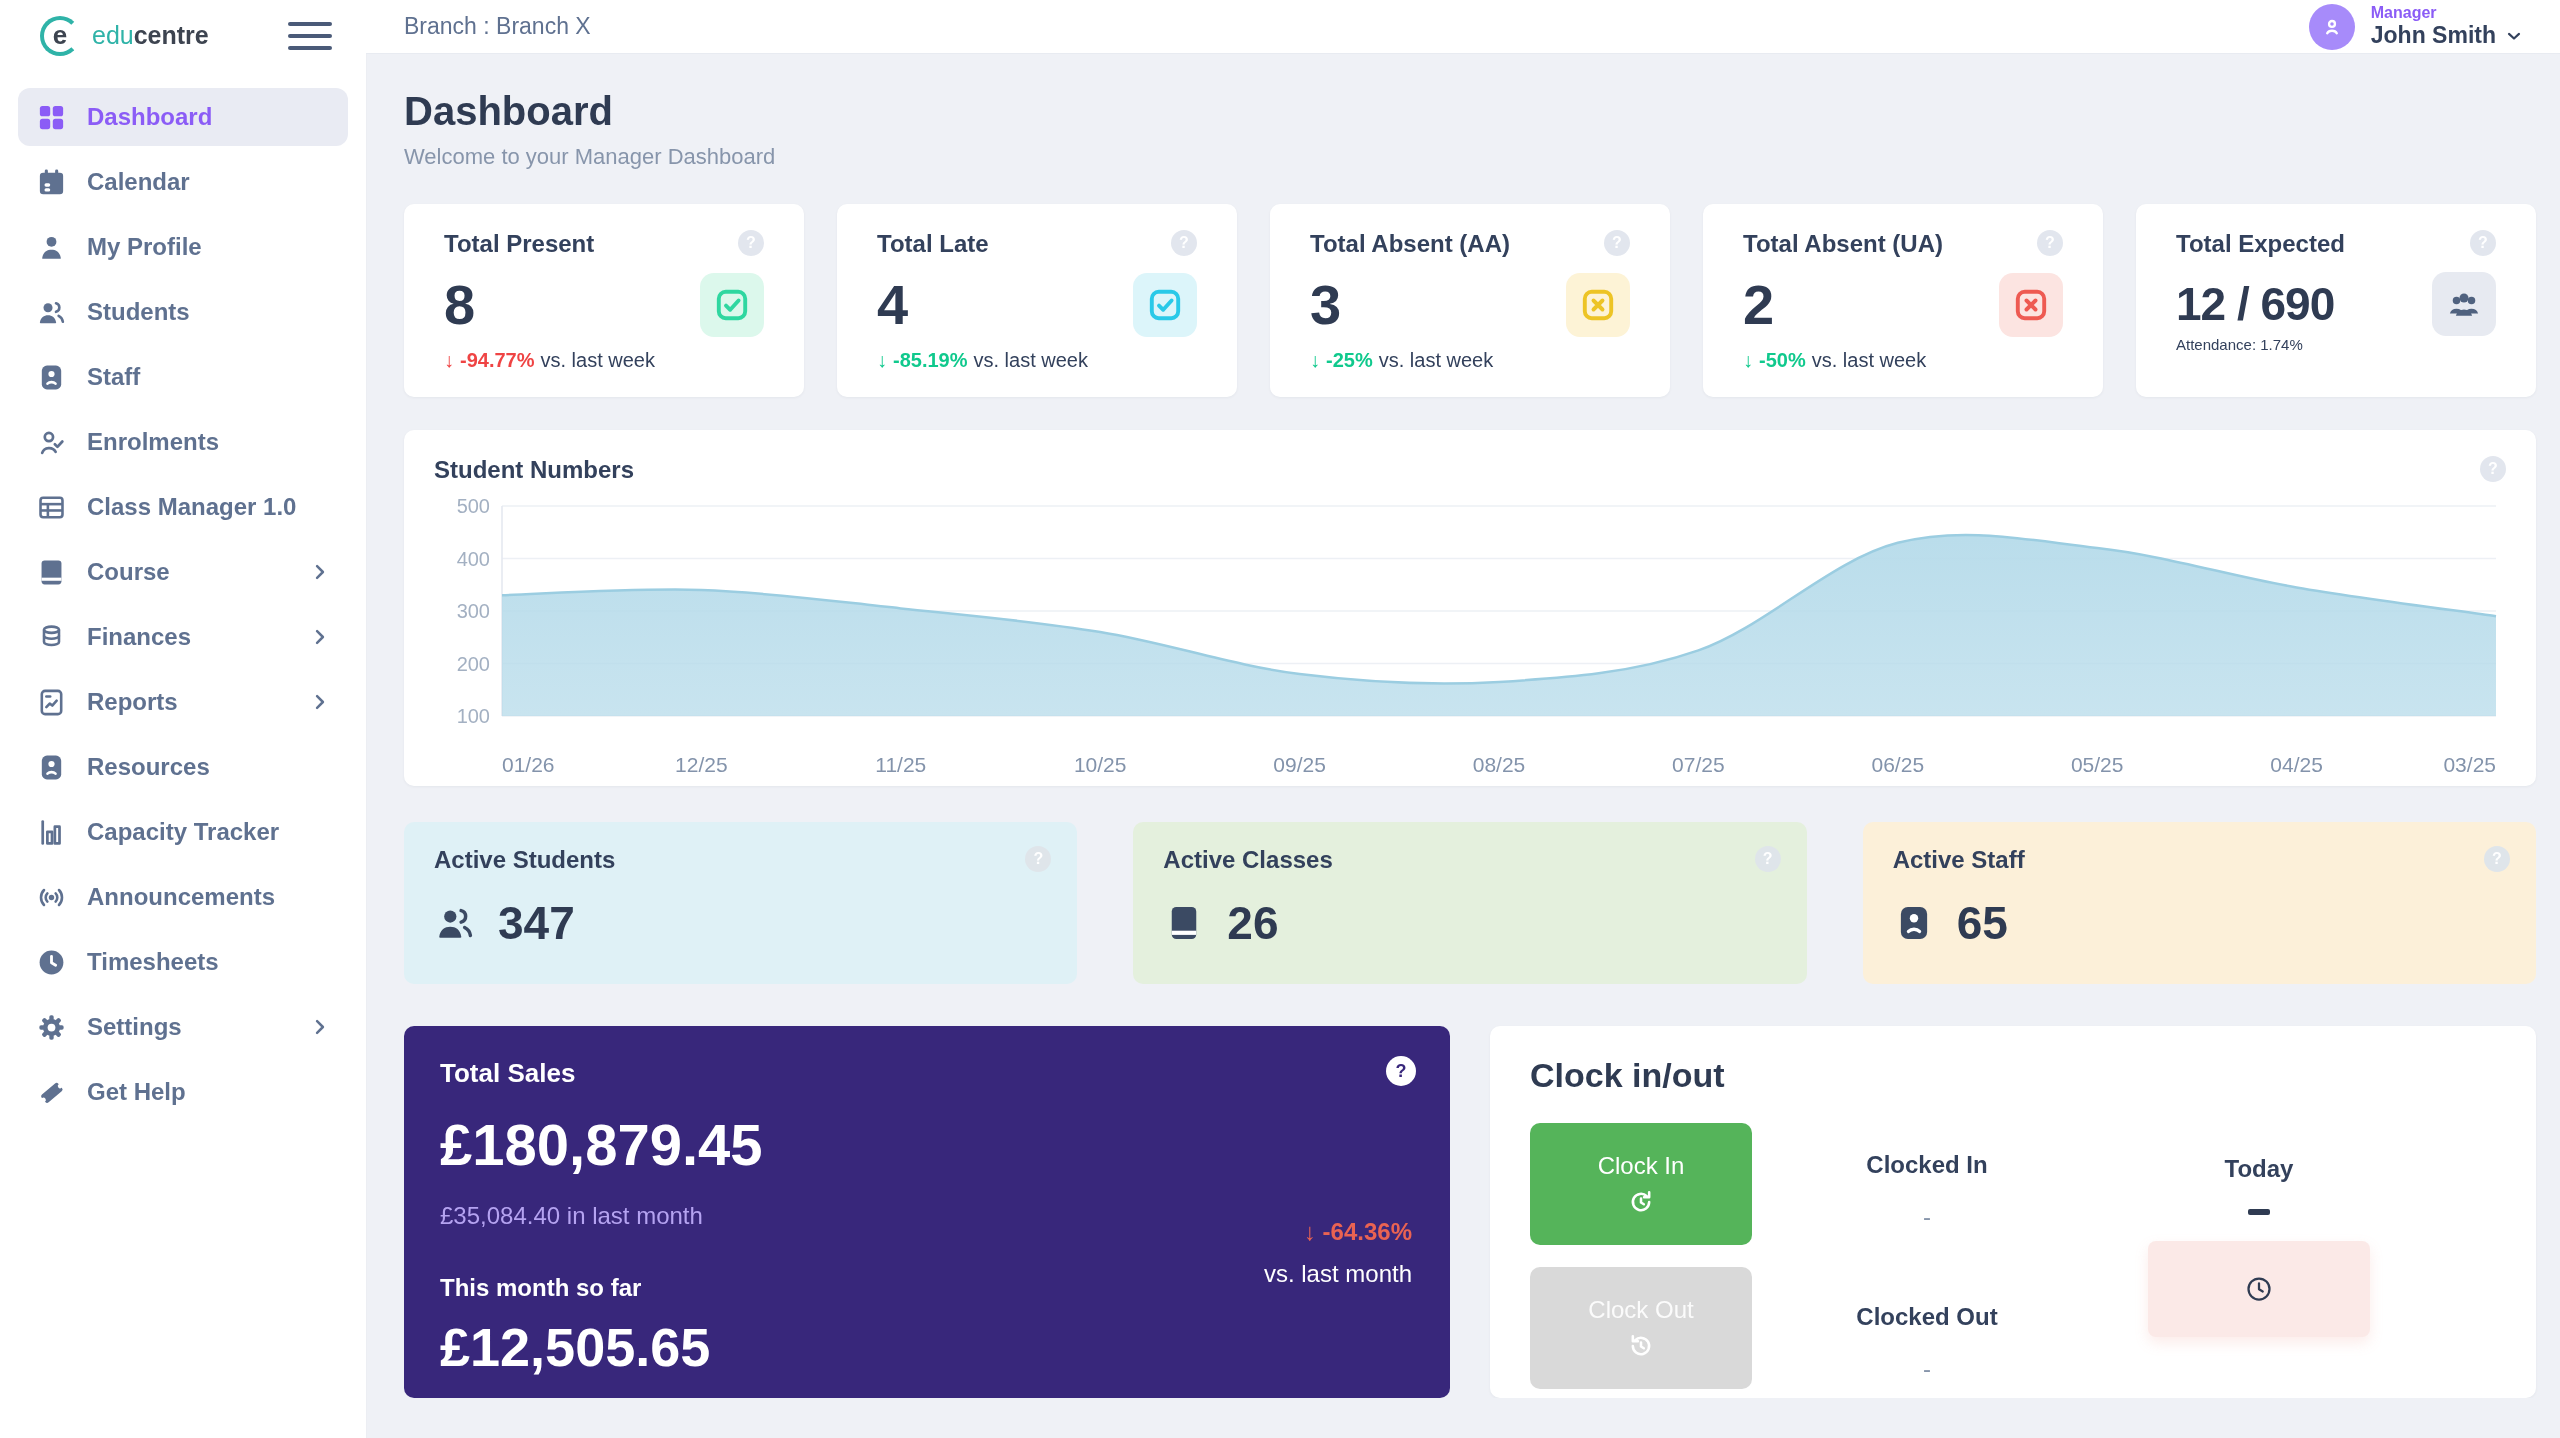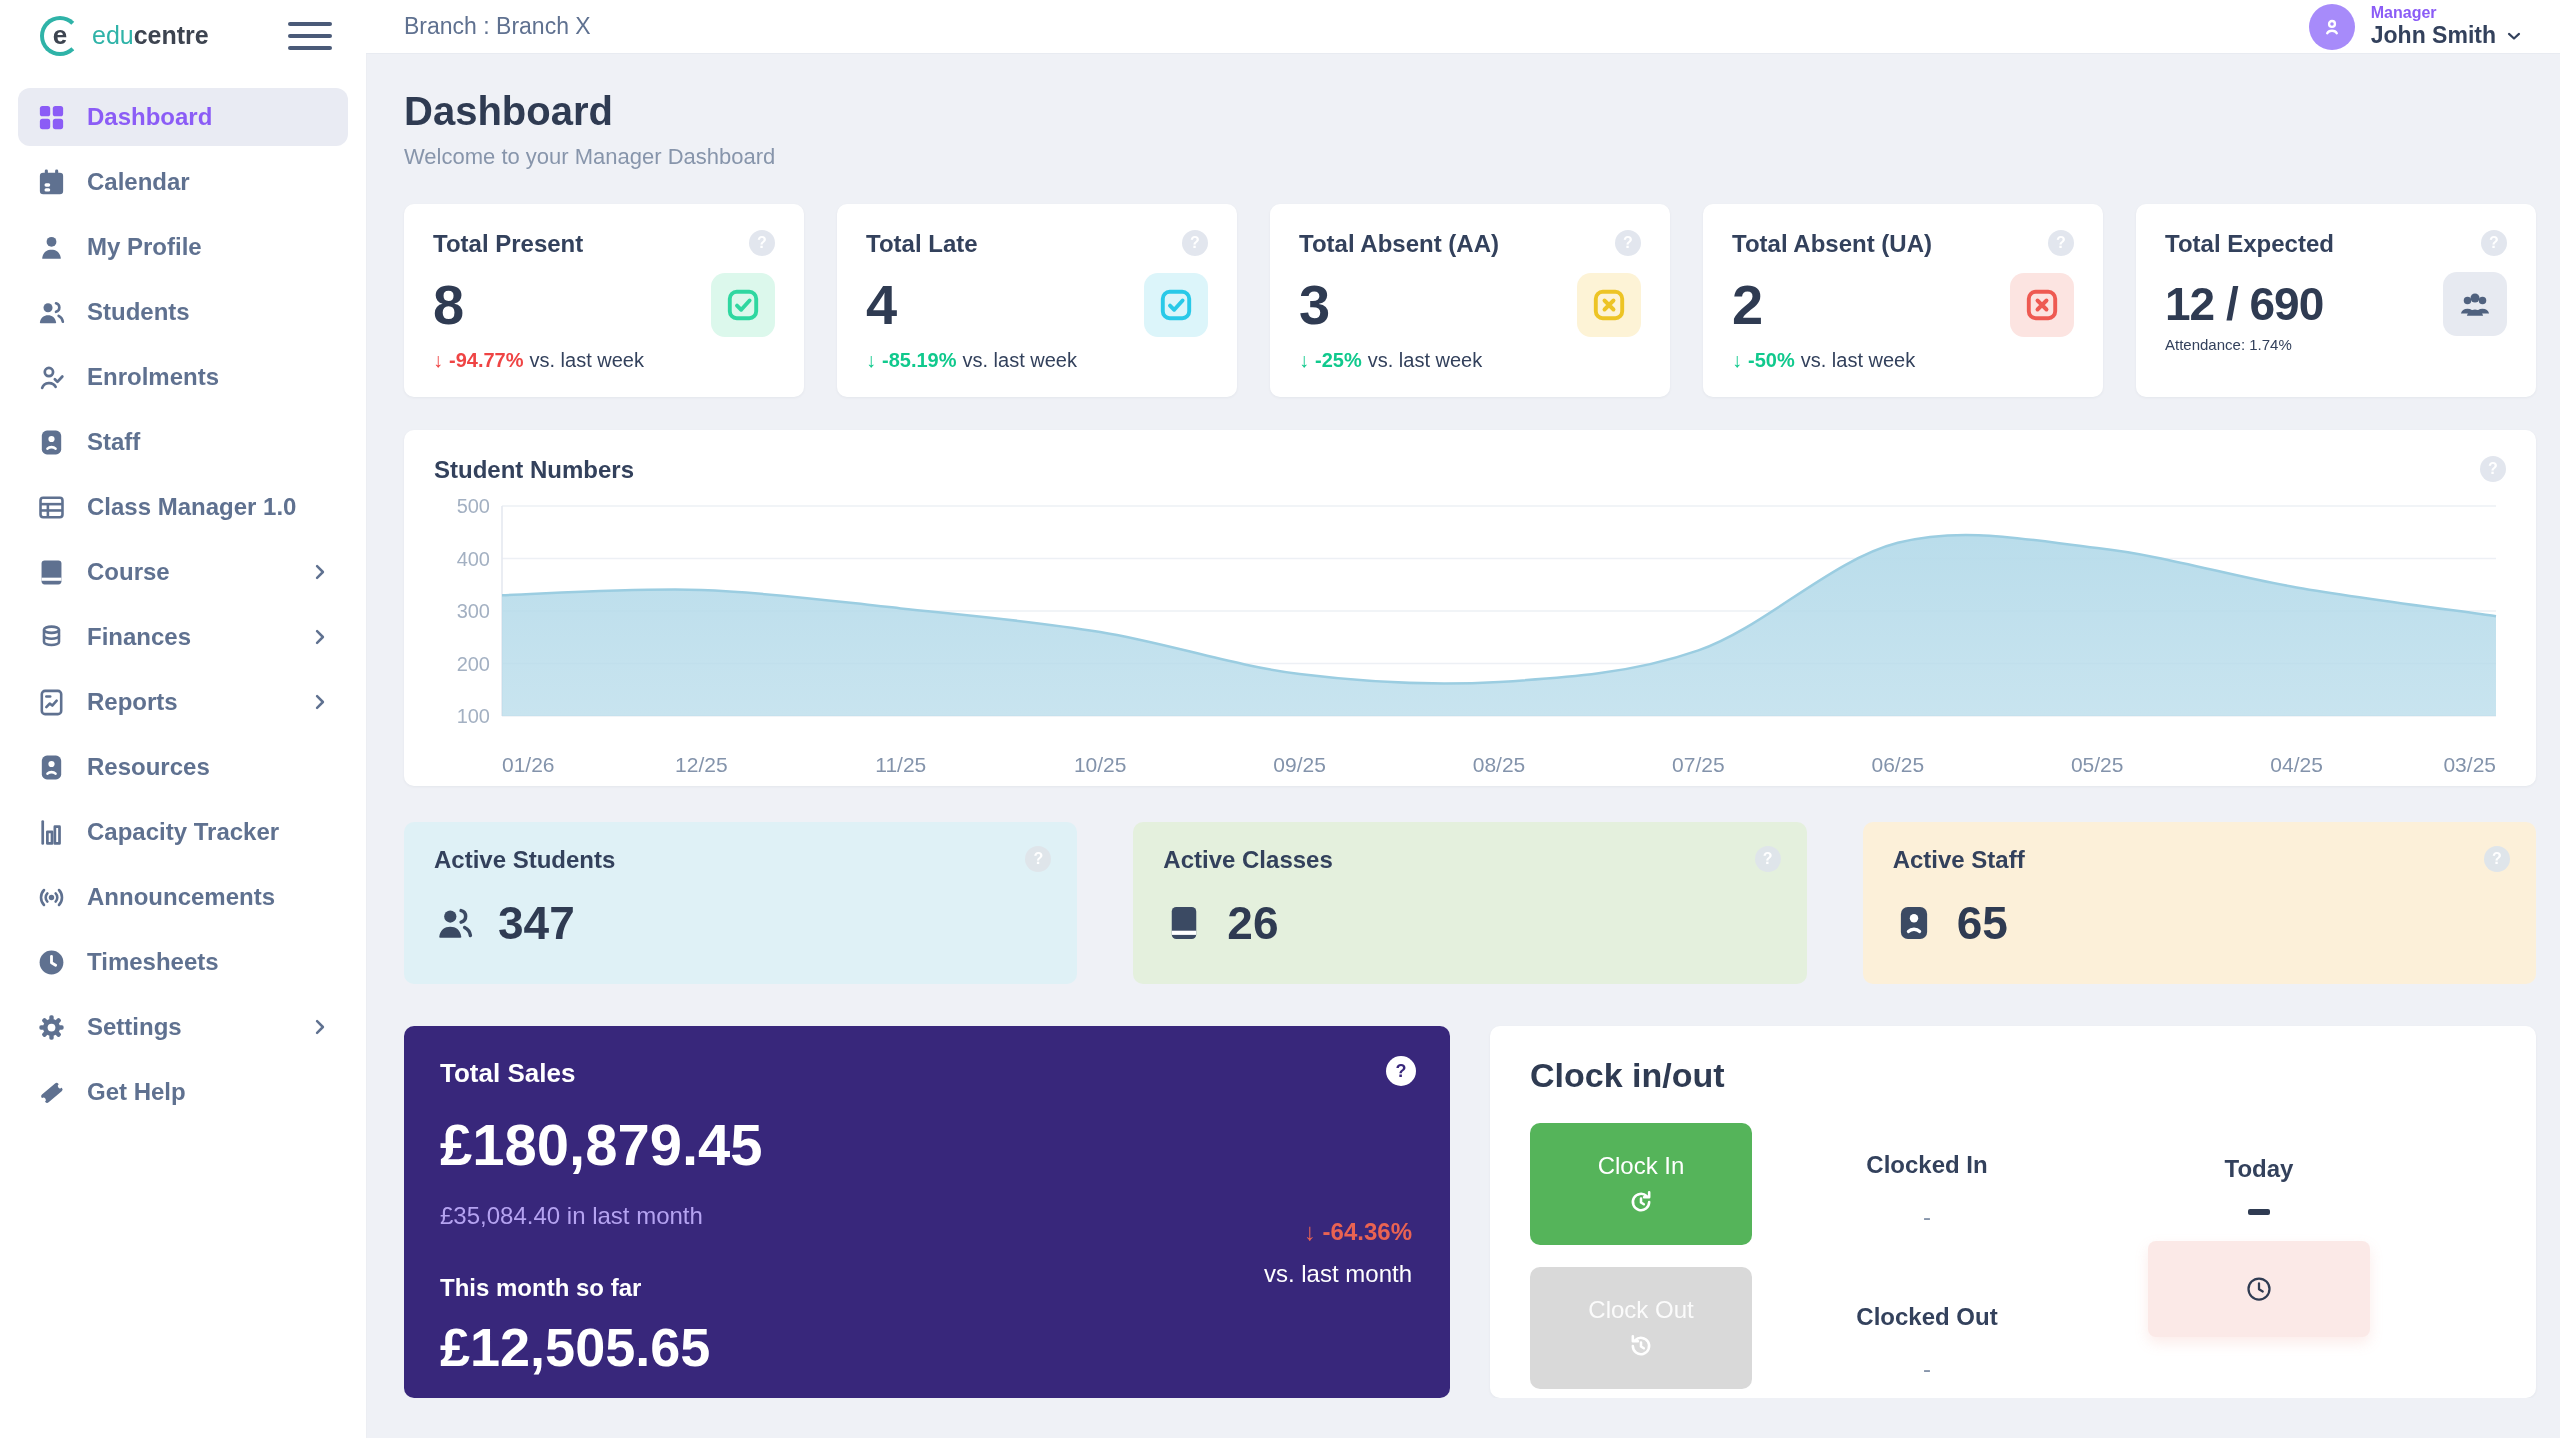--- a/index.html
+++ b/index.html
@@ -47,21 +47,21 @@
   .user-name{font-size:23px;color:var(--ink2);font-weight:700;display:flex;align-items:center;gap:8px;}
   .user-name svg{width:20px;height:20px;}
 
   .content{padding:20px 24px 0 38px;overflow:hidden;}
   .page-title{font-size:40px;font-weight:800;color:var(--ink);margin-top:16px;}
   .page-sub{font-size:22px;color:var(--muted);margin-top:10px;}
 
   
   .stats{display:grid;grid-template-columns:repeat(5,1fr);gap:33px;margin-top:34px;}
   .card{background:var(--card);border-radius:10px;box-shadow:0 1px 3px rgba(25,35,65,.05);}
-  .stat{height:193px;padding:26px 29px 0;position:relative;}
+  .stat{height:193px;padding:26px 40px 0;position:relative;}
   .stat-head{display:flex;align-items:flex-start;justify-content:space-between;}
   .stat-title{font-size:24px;font-weight:700;color:var(--ink2);}
   .help{width:26px;height:26px;border-radius:50%;background:#e2e6ee;color:#fff;font-size:16px;font-weight:700;display:flex;align-items:center;justify-content:center;flex:none;cursor:pointer;}
   .stat-mid{display:flex;align-items:center;justify-content:space-between;margin-top:14px;}
   .stat-value{font-size:56px;font-weight:700;color:var(--ink);}
   .stat-value.small{font-size:46px;letter-spacing:-1px;}
   .stat-icon{width:64px;height:64px;border-radius:14px;display:flex;align-items:center;justify-content:center;}
   .stat-icon svg{width:36px;height:36px;}
   .stat-delta{margin-top:12px;font-size:20px;color:var(--ink2);display:flex;gap:6px;align-items:baseline;}
   .d-red{color:var(--red);font-weight:600;}
@@ -166,34 +166,34 @@
       </div>
       <div class="nav-item">
         <svg viewBox="0 0 24 24" fill="currentColor">
             <circle cx="9.3" cy="8.3" r="3.5"></circle>
             <path d="M3,19.8C3.6,15.9 6.2,14.2 9.3,14.2s5.7,1.7 6.3,5.6q.1.6-.6.6H3.6q-.7,0-.6-.6Z"></path>
             <path d="M15.5,4.9a3.4,3.4 0 0 1 0,6.6M17.5,14.6a6,6 0 0 1 3.3,4.6" fill="none" stroke="currentColor" stroke-width="2" stroke-linecap="round"></path>
           </svg>
         <span>Students</span>
       </div>
       <div class="nav-item">
+        <svg viewBox="0 0 24 24" fill="currentColor">
+            <rect x="4.5" y="2.8" width="15" height="18.4" rx="4"></rect>
+            <circle cx="12" cy="9.3" r="2.4" fill="#fff"></circle>
+            <path d="M8.9,16.8a3.9,3.1 0 0 1 6.2,0" fill="none" stroke="#fff" stroke-width="2" stroke-linecap="round"></path>
+          </svg>
+        <span>Staff</span>
+      </div>
+      <div class="nav-item">
         <svg viewBox="0 0 24 24" fill="none" stroke="currentColor" stroke-width="2.1" stroke-linecap="round" stroke-linejoin="round">
             <circle cx="10" cy="7.8" r="3.2"></circle>
             <path d="M4.8,20a5.6,5.2 0 0 1 10.4,-0.8"></path>
             <polyline points="14.6,13.4 16.6,15.4 20.4,11.2"></polyline>
           </svg>
         <span>Enrolments</span>
-      </div>
-      <div class="nav-item">
-        <svg viewBox="0 0 24 24" fill="currentColor">
-            <rect x="4.5" y="2.8" width="15" height="18.4" rx="4"></rect>
-            <circle cx="12" cy="9.3" r="2.4" fill="#fff"></circle>
-            <path d="M8.9,16.8a3.9,3.1 0 0 1 6.2,0" fill="none" stroke="#fff" stroke-width="2" stroke-linecap="round"></path>
-          </svg>
-        <span>Staff</span>
       </div>
       <div class="nav-item">
         <svg viewBox="0 0 24 24" fill="none" stroke="currentColor" stroke-width="2" stroke-linejoin="round">
             <rect x="3.5" y="4.5" width="17" height="15" rx="2"></rect>
             <line x1="3.5" y1="9.4" x2="20.5" y2="9.4"></line>
             <line x1="3.5" y1="14.3" x2="20.5" y2="14.3"></line>
             <line x1="9.2" y1="9.4" x2="9.2" y2="19.5"></line>
           </svg>
         <span>Class Manager 1.0</span>
       </div>

